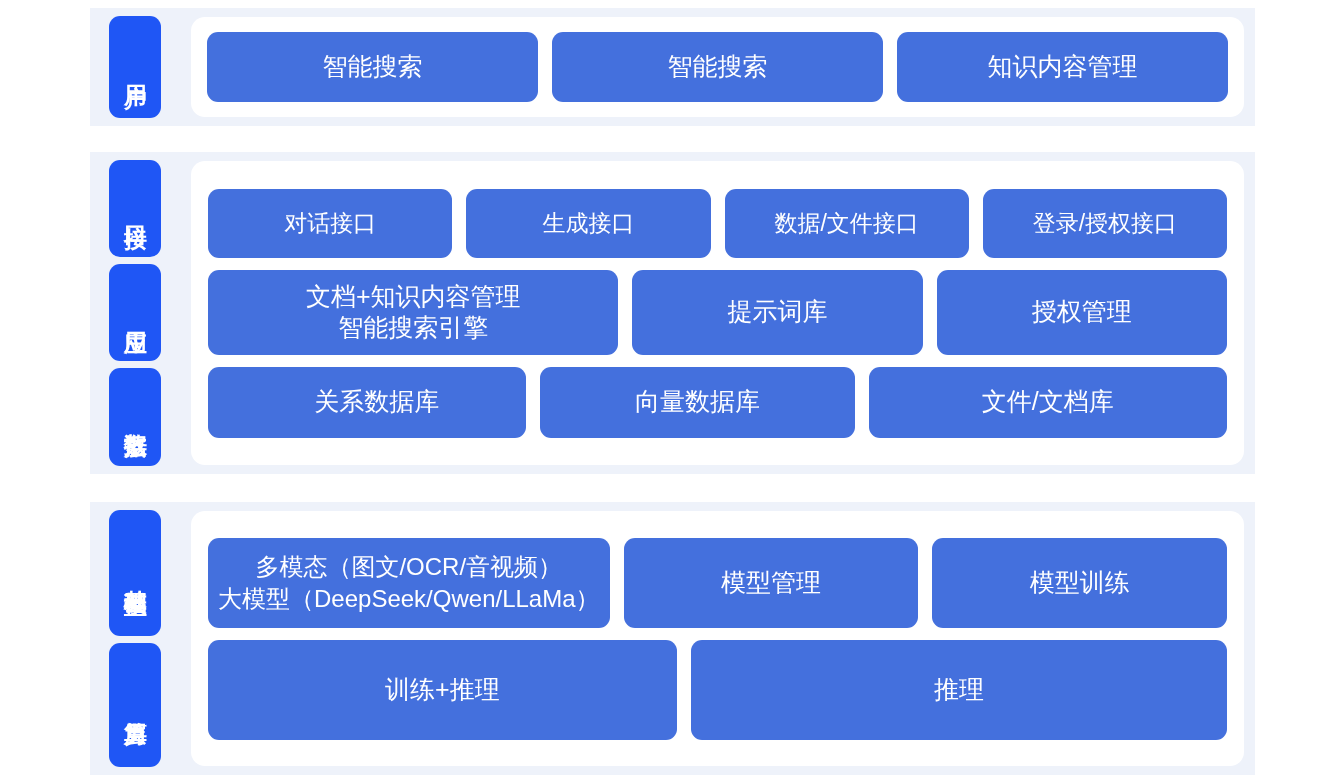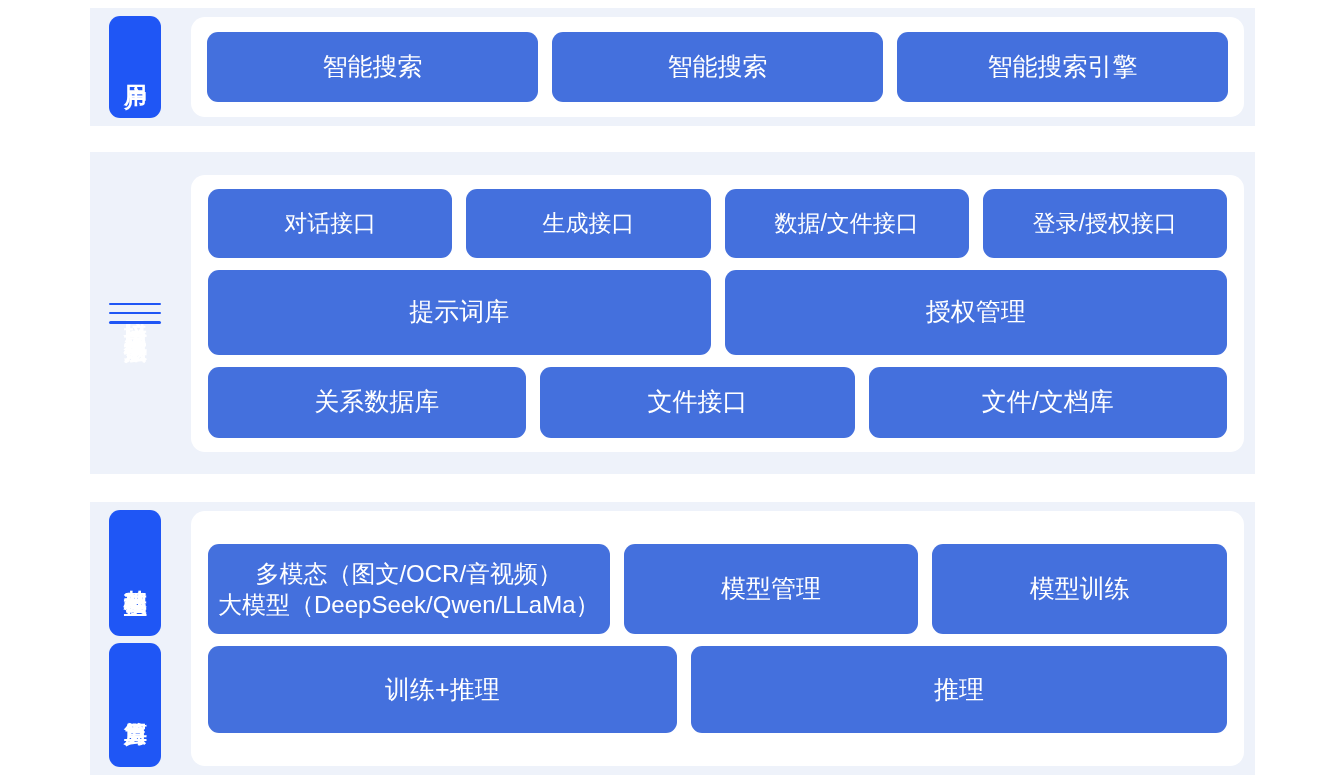--- a/index.html
+++ b/index.html
@@ -99,21 +99,21 @@
     box-sizing: border-box;
     white-space: pre-line;
   }
 
   
   #sec-user        { top: 8px;  height: 118px; }
   #sec-user .panel { margin: 9px 11px; padding: 11px 16px; }
   #sec-user .box   { height: 70px; flex: 1 1 0; }
 
   
-  #sec-mid        { top: 152px; height: 322px; align-items: center; }
+  #sec-mid        { top: 152px; height: 322px; }
   #sec-mid .panel { margin: 9px 11px; padding: 14px 17px; gap: 12px; }
   #sec-mid .box   { height: 69px; }
   #sec-mid .row-interface .box { flex: 1 1 0; font-size: 23px; }
   #sec-mid .row-app .box       { height: 85px; }
   #sec-mid .row-data .box      { height: 71px; }
 
   
   .w-f1   { flex: 1 1 0; }
   .w-f115 { flex: 1.15 1 0; }
   .w-f125 { flex: 1.25 1 0; }
@@ -121,63 +121,65 @@
   .w-f09  { flex: 0.9 1 0; }
   .w-f095 { flex: 0.95 1 0; padding-left: 29px; }
   .w-f105 { flex: 1.05 1 0; }
   .w-f085 { flex: 0.85 1 0; }
 
   
   #sec-base        { top: 502px; height: 273px; }
   #sec-base .panel { margin: 9px 11px; padding: 14px 17px; gap: 12px; }
   #sec-base .box   { height: 90px; }
   #sec-base .row-model .box-multimodal { font-size: 24px; line-height: 1.3; }
-  #sec-base .row-compute .box { height: 87px; }
+  #sec-base .row-compute .box { height: 100px; }
 </style>
 </head>
 <body>
 
 <div class="canvas">
 
   <div class="section" id="sec-user">
     <div class="rail">
       <div class="layer-pill">用户</div>
     </div>
     <div class="panel">
       <div class="row">
         <div class="box w-f1">智能搜索</div>
         <div class="box w-f1">智能搜索</div>
-        <div class="box w-f1">智能搜索引擎</div>
+        <div class="box w-f1">知识内容管理</div>
       </div>
     </div>
   </div>
 
   <div class="section" id="sec-mid">
     <div class="rail">
       <div class="layer-pill">接口</div>
       <div class="layer-pill">应用</div>
       <div class="layer-pill">数据层</div>
     </div>
     <div class="panel">
 
       <div class="row row-interface">
         <div class="box w-f1">对话接口</div>
         <div class="box w-f1">生成接口</div>
         <div class="box w-f105">数据/文件接口</div>
         <div class="box w-f105">登录/授权接口</div>
       </div>
 
       <div class="row row-app">
+        <div class="box w-f13">文档+知识内容管理
+智能搜索引擎</div>
         <div class="box w-f09">提示词库</div>
         <div class="box w-f09">授权管理</div>
       </div>
 
       <div class="row row-data">
         <div class="box w-f095">关系数据库</div>
-        <div class="box w-f1">文件接口</div>
+        <div class="box w-f1">向量数据库</div>
         <div class="box w-f115">文件/文档库</div>
       </div>
 
     </div>
   </div>
 
   <div class="section" id="sec-base">
     <div class="rail">
       <div class="layer-pill">基础模型</div>
       <div class="layer-pill">算力层</div>

